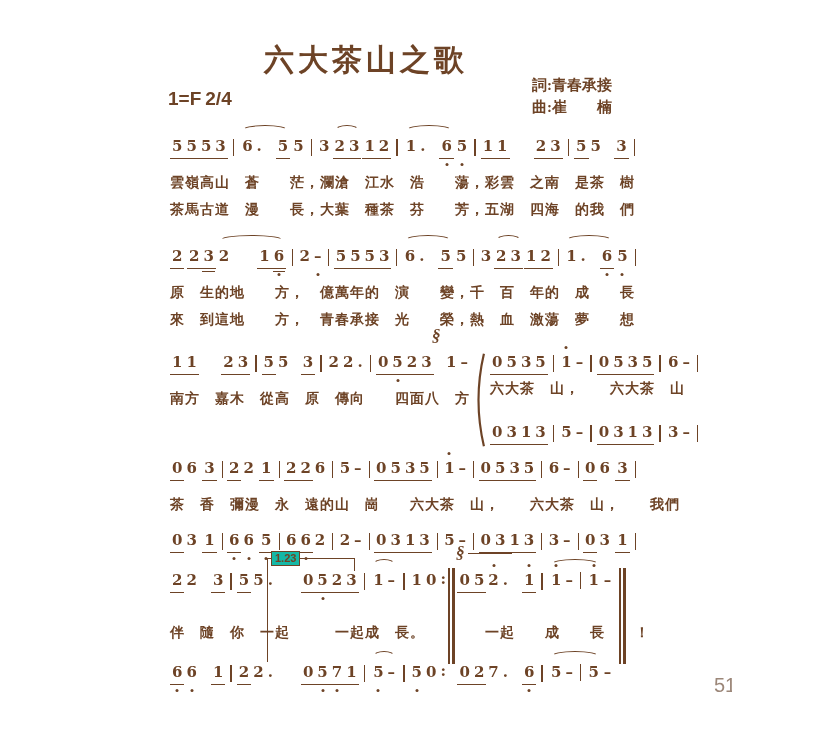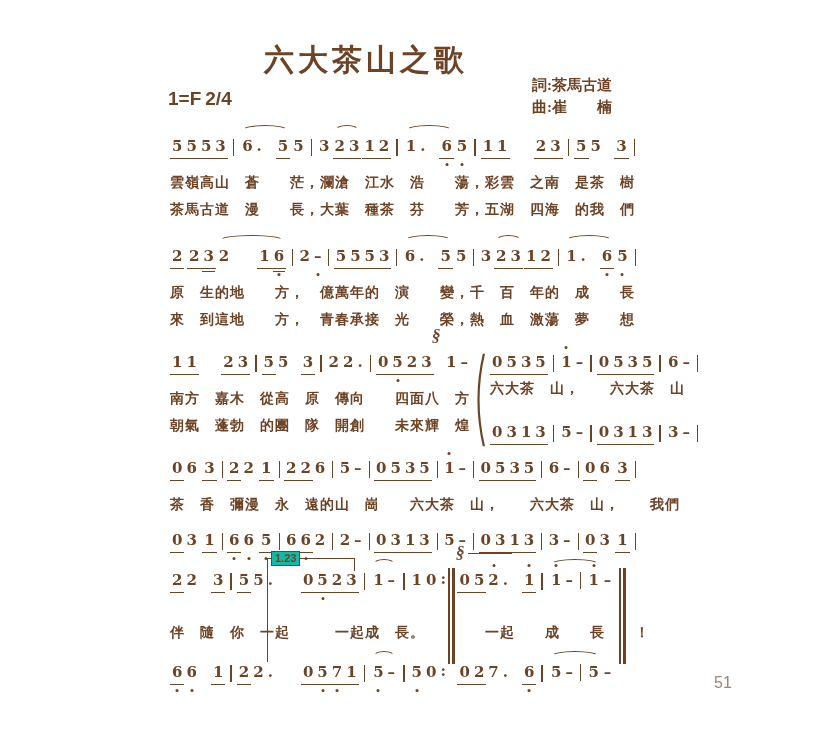--- a/index.html
+++ b/index.html
@@ -6,21 +6,21 @@
   html,body{margin:0;padding:0;background:#fff;}
   .page{position:relative;width:732px;height:738px;background:#fff;overflow:hidden;
         font-family:"Liberation Serif", serif;color:var(--ink);}
   .title{position:absolute;left:0;right:0;top:20px;text-align:center;
          font-size:30px;font-weight:bold;letter-spacing:4px;color:var(--ink);}
   .keytime{position:absolute;left:168px;top:88px;font-family:"Liberation Sans",sans-serif;
            font-weight:bold;font-size:19px;}
   .keytime .meter{margin-left:4px;}
   .credits{position:absolute;left:532px;top:74px;font-weight:bold;font-size:15px;line-height:22px;}
   .pagenum{position:absolute;left:714px;top:674px;font-family:"Liberation Sans",sans-serif;
-           font-size:16px;color:#9c8779;}
+           font-size:20px;color:#9c8779;}
 
   .system{position:absolute;}
   .notes-row{display:flex;align-items:baseline;height:22px;white-space:nowrap;
              font-family:"DejaVu Serif",serif;font-weight:bold;font-size:15px;}
   .lyrics-row{margin-top:16px;font-weight:bold;font-size:14px;letter-spacing:1px;
               white-space:pre;height:20px;}
   .lyrics-row + .lyrics-row{margin-top:7px;}
 
   .tok{position:relative;display:inline-block;margin:0 2px;line-height:20px;}
   .tok i{display:block;position:absolute;}
@@ -64,21 +64,21 @@
 
 <div class="page">
 
   <h1 class="title">六大茶山之歌</h1>
 
   <div class="keytime">
     <span>1=F</span><span class="meter">2/4</span>
   </div>
 
   <div class="credits">
-    <div>詞:茶馬古道</div>
+    <div>詞:青春承接</div>
     <div>曲:崔　　楠</div>
   </div>
 
   <section class="system" style="left:170px;top:136px;width:470px;">
     <div class="notes-row">
         <span class="tok">5<i class="l1"></i></span>
         <span class="tok">5<i class="l1"></i></span>
         <span class="tok">5<i class="l1"></i></span>
         <span class="tok">3<i class="l1"></i></span>
         <span class="bar"></span>
@@ -194,21 +194,20 @@
             <span class="bar"></span>
             <span class="tok">0<i class="l1"></i></span>
             <span class="tok">5<i class="db"></i><i class="l1"></i></span>
             <span class="tok">2<i class="l1"></i></span>
             <span class="tok">3<i class="l1"></i></span>
             <span class="sp1"></span>
             <span class="tok">1</span>
             <span class="tok">–</span>
           </div>
         <div class="lyrics-row">南方　嘉木　從高　原　傳向　　四面八　方</div>
-        <div class="lyrics-row">朝氣　蓬勃　的團　隊　開創　　未來輝　煌</div>
       </div>
       <svg class="brace" viewBox="0 0 12 110" preserveAspectRatio="none">
         <path d="M11 2 Q1 55 11 108" fill="none" stroke-width="2"></path>
       </svg>
       <div class="colB">
         <div class="notes-row">
             <span class="tok">0<i class="l1"></i></span>
             <span class="tok">5<i class="l1"></i></span>
             <span class="tok">3<i class="l1"></i></span>
             <span class="tok">5<i class="l1"></i></span>

